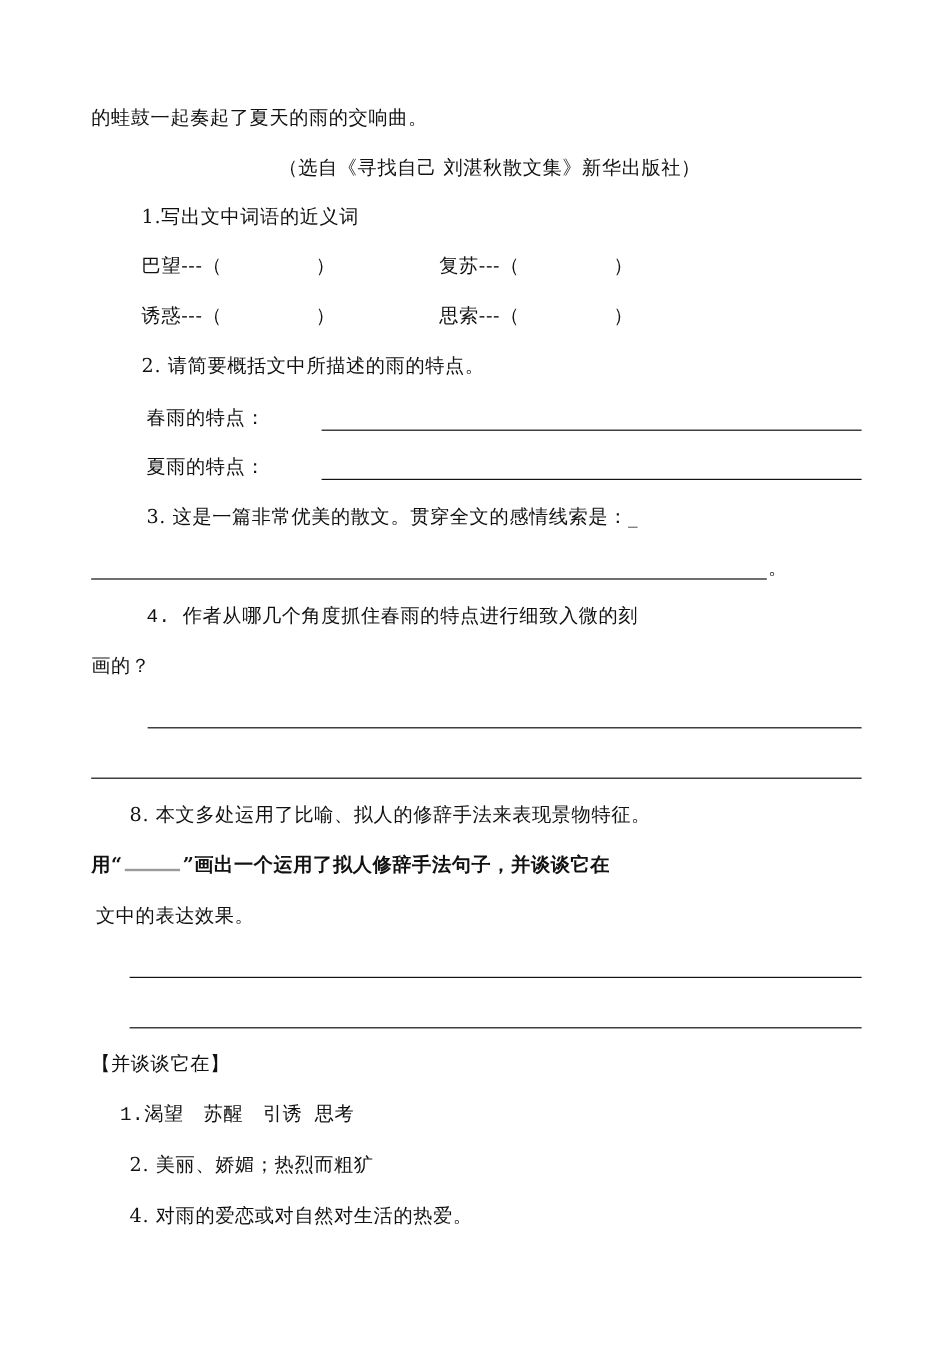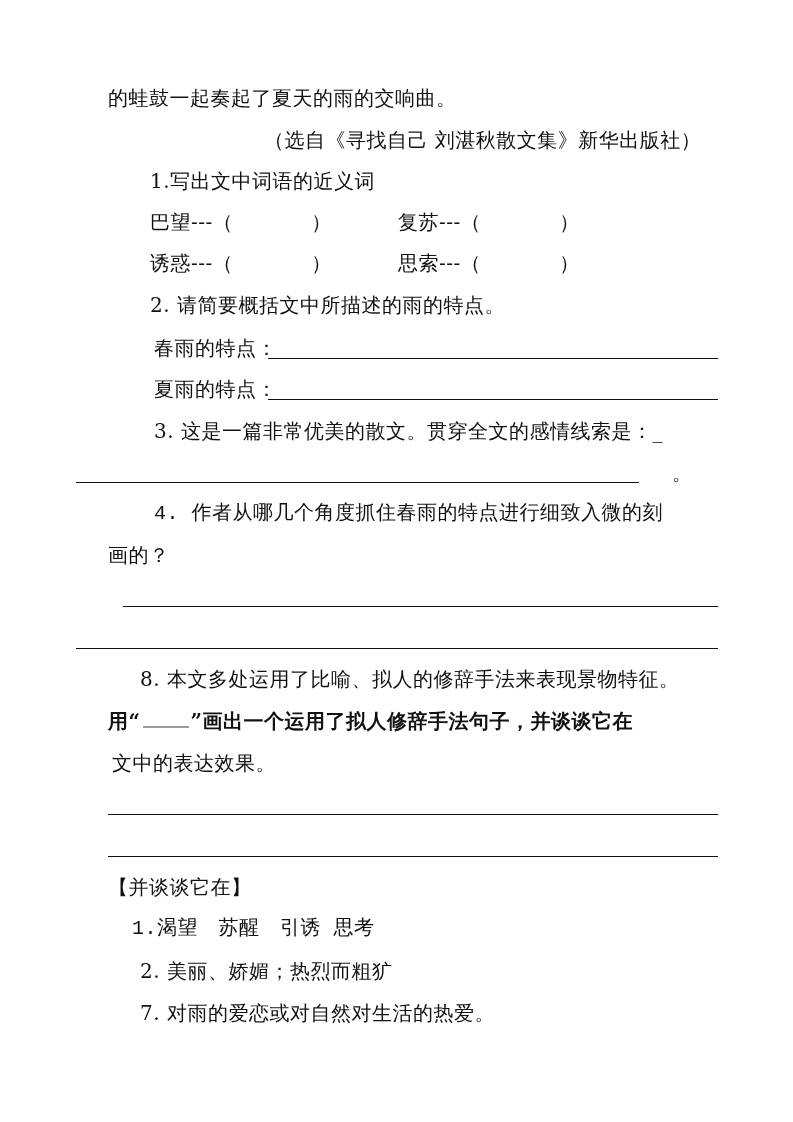--- a/index.html
+++ b/index.html
@@ -11,24 +11,23 @@
       width: 793px;
       height: 1122px;
       position: relative;
       overflow: hidden;
       font-family: "DejaVu Serif", "Liberation Serif", serif;
       color: #111111;
     }
     .line {
       position: absolute;
       white-space: nowrap;
-      font-size: 20px;
+      font-size: 16px;
       line-height: 26px;
       letter-spacing: 0.5px;
-      margin-left: 32px;
     }
     .rule {
       position: absolute;
       height: 0;
       border-top: 1.5px solid #111111;
     }
     .blank-inline {
       display: inline-block;
       width: 46px;
       height: 14px;
@@ -81,13 +80,13 @@
 <div class="line" style="left:76px; top:708px;font-weight:bold;">
   <span>用“</span><span class="blank-inline"></span><span>”画出一个运用了拟人修辞手法句子，并谈谈它在</span>
 </div>
 <div class="line" style="left:80px; top:750px;">文中的表达效果。</div>
 <div class="rule" style="left:108px; top:814px; width:610px;"></div>
 <div class="rule" style="left:108px; top:856px; width:610px;"></div>
 
 <div class="line" style="left:76px; top:874px;">【并谈谈它在】</div>
 <div class="line" style="left:100px; top:916px;font-family:Liberation Mono, monospace;">1.渴望　苏醒　引诱 思考</div>
 <div class="line" style="left:108px; top:958px;">2.  美丽、娇媚；热烈而粗犷</div>
-<div class="line" style="left:108px; top:1000px;">7. 对雨的爱恋或对自然对生活的热爱。</div>
+<div class="line" style="left:108px; top:1000px;">4. 对雨的爱恋或对自然对生活的热爱。</div>
 
 </body></html>

